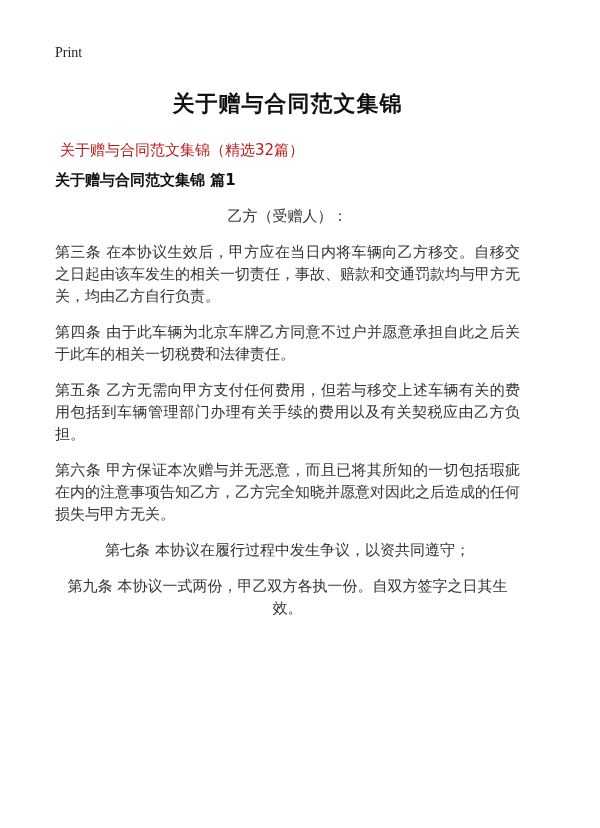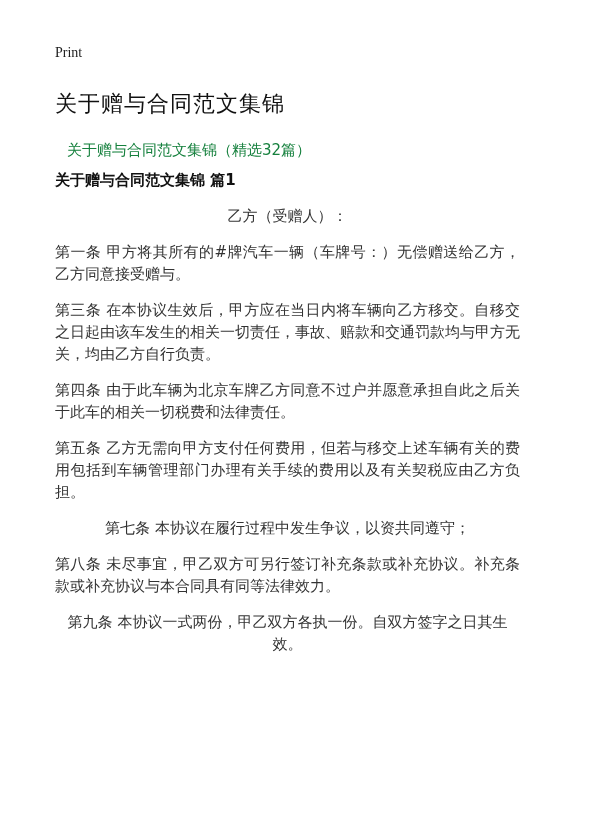--- a/index.html
+++ b/index.html
@@ -21,31 +21,31 @@
   }
   .print-link {
     display: inline-block;
     font-family: "Liberation Serif", "DejaVu Serif", serif;
     font-size: 14px;
     color: #222222;
     cursor: pointer;
     margin: 0 0 2px 0;
   }
   h1.doc-title {
-    text-align: left;
+    text-align: center;
     font-size: 22px;
-    font-weight: normal;
+    font-weight: bold;
     color: #111111;
     margin: 26px 0 6px 0;
     letter-spacing: 1px;
   }
   .doc-subtitle {
     font-size: 15px;
-    color: #15803d;
-    margin: 20px 0 0 12px;
+    color: #b91c1c;
+    margin: 20px 0 0 5px;
     line-height: 22px;
   }
   .section-heading {
     font-size: 15px;
     font-weight: bold;
     color: #111111;
     margin: 8px 0 0 0;
     line-height: 22px;
   }
   p.para {
@@ -66,24 +66,23 @@
 
   <span class="print-link">Print</span>
 
   <h1 class="doc-title">关于赠与合同范文集锦</h1>
 
   <div class="doc-subtitle">关于赠与合同范文集锦（精选32篇）</div>
 
   <div class="section-heading">关于赠与合同范文集锦 篇1</div>
 
   <p class="para short">乙方（受赠人）：</p>
-  <p class="para">第一条 甲方将其所有的#牌汽车一辆（车牌号：）无偿赠送给乙方，乙方同意接受赠与。</p>
   <p class="para">第三条 在本协议生效后，甲方应在当日内将车辆向乙方移交。自移交之日起由该车发生的相关一切责任，事故、赔款和交通罚款均与甲方无关，均由乙方自行负责。</p>
   <p class="para">第四条 由于此车辆为北京车牌乙方同意不过户并愿意承担自此之后关于此车的相关一切税费和法律责任。</p>
   <p class="para">第五条 乙方无需向甲方支付任何费用，但若与移交上述车辆有关的费用包括到车辆管理部门办理有关手续的费用以及有关契税应由乙方负担。</p>
+  <p class="para">第六条 甲方保证本次赠与并无恶意，而且已将其所知的一切包括瑕疵在内的注意事项告知乙方，乙方完全知晓并愿意对因此之后造成的任何损失与甲方无关。</p>
   <p class="para short">第七条 本协议在履行过程中发生争议，以资共同遵守；</p>
-  <p class="para">第八条 未尽事宜，甲乙双方可另行签订补充条款或补充协议。补充条款或补充协议与本合同具有同等法律效力。</p>
   <p class="para short">第九条 本协议一式两份，甲乙双方各执一份。自双方签字之日其生效。</p>
   
   
   
 
 </div>
 
 </body></html>

